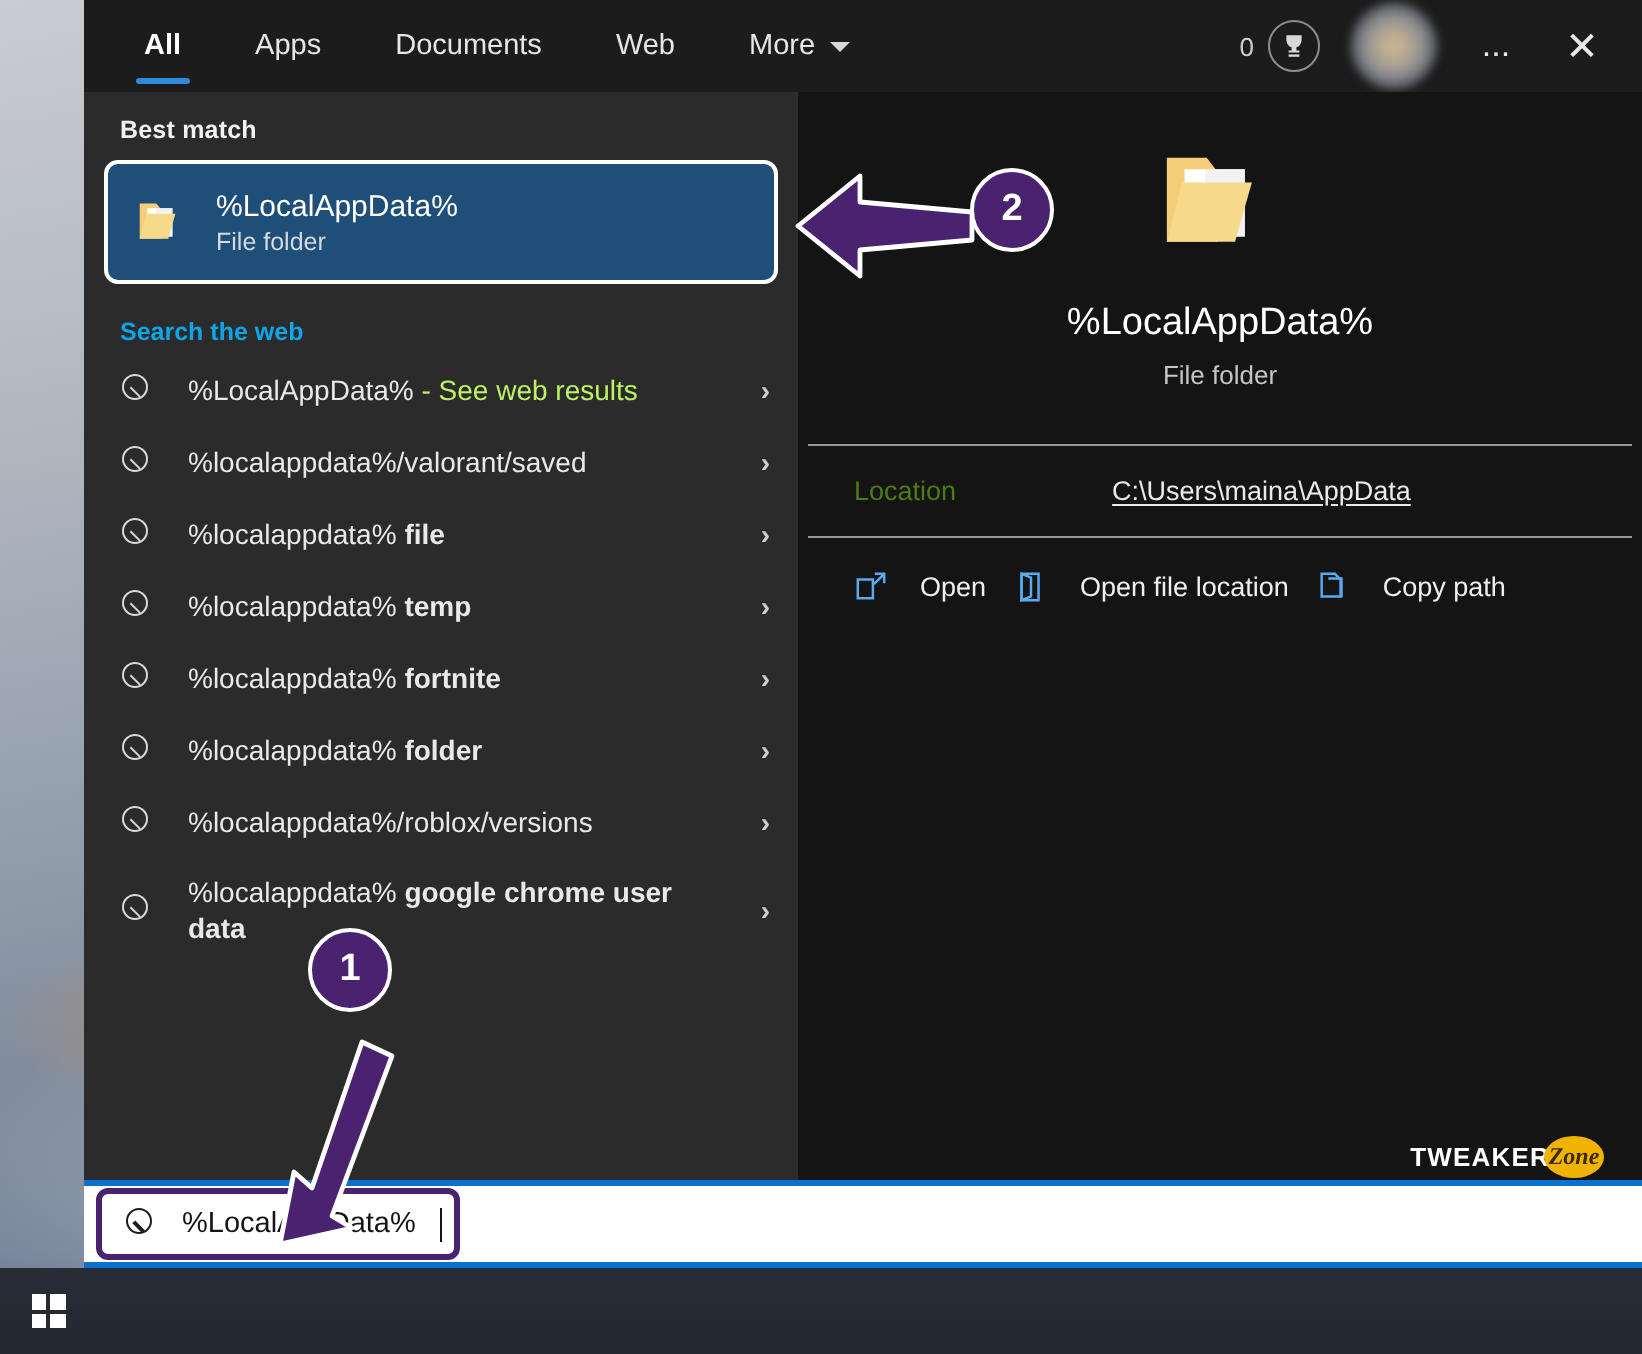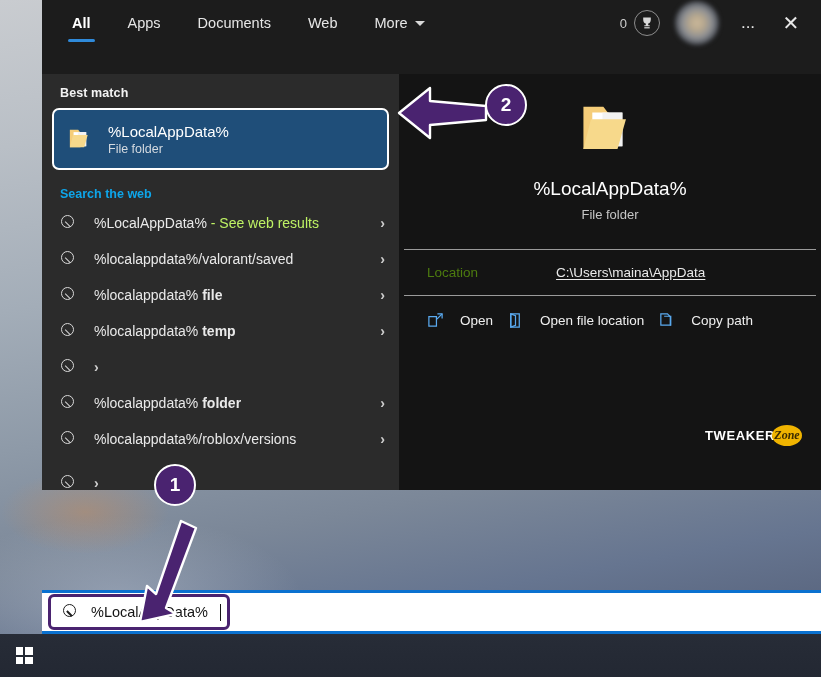--- a/index.html
+++ b/index.html
@@ -31,23 +31,23 @@
   .start-btn {
     width: 48px; height: 43px;
     display: flex; align-items: center; justify-content: center;
   }
   .win-logo { width: 17px; height: 17px; display: grid;
     grid-template-columns: 1fr 1fr; grid-template-rows: 1fr 1fr; gap: 2px; }
   .win-logo i { background: #ffffff; display: block; }
 
   
   .flyout {
-    position: absolute; left: 42px; top: 0; width: 779px; height: 490px;
+    position: absolute; left: 42px; top: 0; width: 779px; height: 633px;
     background: #1c1c1c;
-    display: flex; flex-direction: column; gap: 28px;
+    display: flex; flex-direction: column;
   }
   .tabbar {
     height: 46px; background: #1c1c1c;
     display: flex; align-items: center; padding-left: 26px;
     position: relative; flex: 0 0 46px;
   }
   .tab {
     position: relative;
     color: #e6e6e6; font-size: 14.5px;
     padding: 0 4px; margin-right: 29px;
@@ -291,34 +291,36 @@
             <span class="label"><span>%localappdata% </span><b>file</b></span>
             <span class="chev">›</span>
           </div>
           <div class="web-item">
             <span class="mag"></span>
             <span class="label"><span>%localappdata% </span><b>temp</b></span>
             <span class="chev">›</span>
           </div>
           <div class="web-item">
             <span class="mag"></span>
+            <span class="label"><span>%localappdata% </span><b>fortnite</b></span>
             <span class="chev">›</span>
           </div>
           <div class="web-item">
             <span class="mag"></span>
             <span class="label"><span>%localappdata% </span><b>folder</b></span>
             <span class="chev">›</span>
           </div>
           <div class="web-item">
             <span class="mag"></span>
             <span class="label"><span>%localappdata%/roblox/versions</span></span>
             <span class="chev">›</span>
           </div>
           <div class="web-item tall">
             <span class="mag"></span>
+            <span class="label"><span>%localappdata% </span><b>google chrome user data</b></span>
             <span class="chev">›</span>
           </div>
         </div>
     </div>
 
     <div class="preview">
       <div class="prev-hero">
         <svg width="62" height="62" viewBox="0 0 28 28">
           <path d="M2 4h9l2 2.6h0.4V23H2z" fill="#f5cd79"></path>
           <path d="M6 6.6h13.6v15.2H6z" fill="#ffffff"></path>

